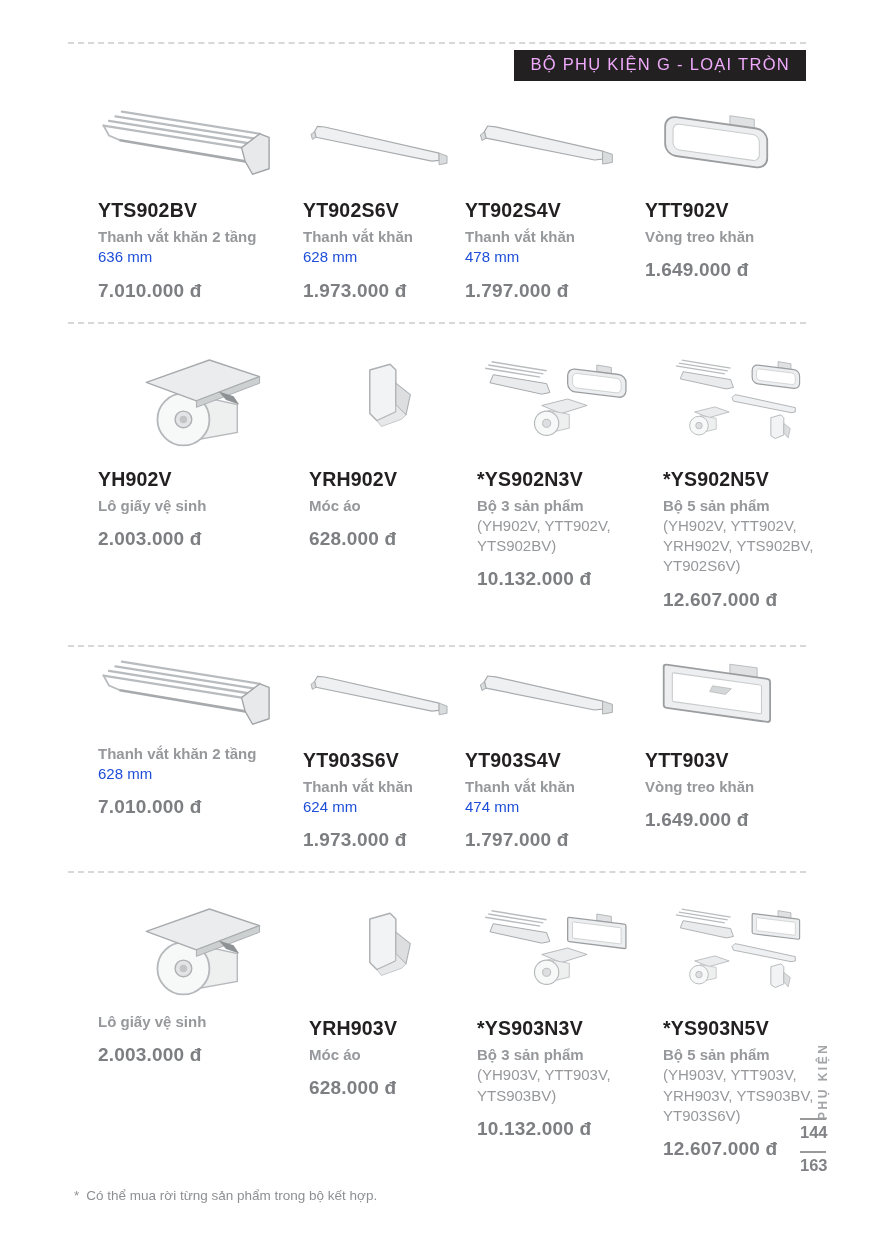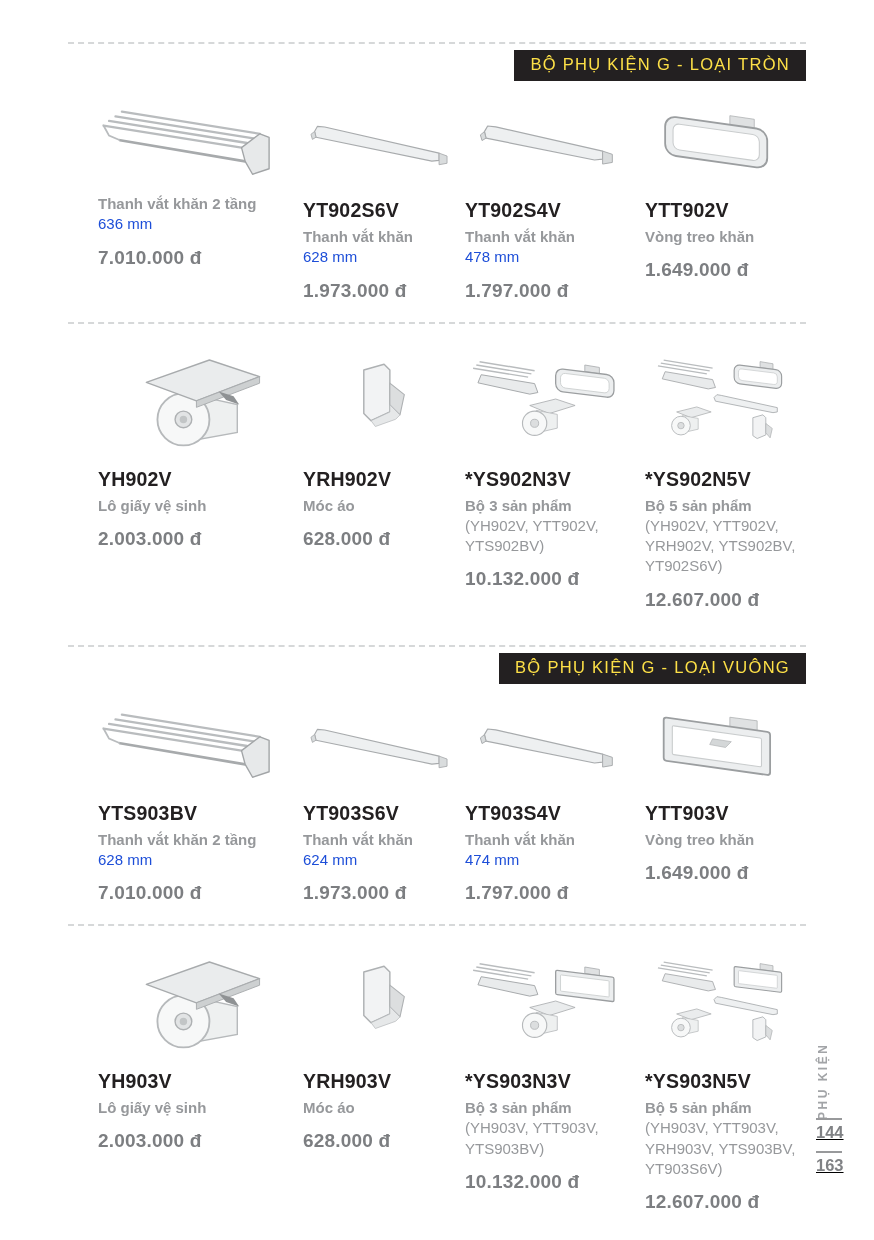--- a/index.html
+++ b/index.html
@@ -4,48 +4,48 @@
 <style>
   html,body { margin:0; padding:0; }
   body {
     width:874px; height:1240px; background:#ffffff; position:relative; overflow:hidden;
     font-family:"Liberation Sans", sans-serif; -webkit-font-smoothing:antialiased;
   }
   .content { padding:42px 68px 0 68px; }
   .sep { border-top:2px dashed #d6d8d9; height:0; }
   .badge-row { display:flex; justify-content:flex-end; margin:6px 0 16px 0; }
   .badge {
-    background:#232021; color:#fde047; font-size:16.5px; letter-spacing:1.3px;
+    background:#232021; color:#f0abfc; font-size:16.5px; letter-spacing:1.3px;
     padding:5px 16px 7px 16px; font-weight:400;
   }
   .grid {
     display:grid; grid-template-columns:205px 162px 180px 161px;
     padding-left:30px; align-items:start;
   }
   .grid.r1 { margin-bottom:20px; }
-  .grid.tall { margin-top:16px; }
+  .grid.tall { margin-top:16px;gap:6px; }
   .card { padding-right:10px; }
   .imgbox { height:92px; display:flex; align-items:center; }
   .grid.tall .imgbox { height:118px; }
   .imgbox svg { height:100%; max-width:100%; }
   .code { font-size:19.5px; font-weight:800; color:#232021; margin-top:10px; letter-spacing:.2px; }
   .name { font-size:15px; color:#96989b; line-height:1.35; margin-top:5px;font-weight:bold; }
   .size { font-size:15px; color:#1d4ed8; line-height:1.35; }
   .setc { font-size:15px; color:#96989b; line-height:1.35; white-space:pre-line; }
   .price { font-size:19px; font-weight:700; color:#7c7e81; margin-top:12px; letter-spacing:.2px; }
   .sec2-sep { margin-top:34px; }
   .fnotes { margin-top:26px; padding-left:6px; }
   .fnote { display:flex; gap:7px; font-size:13.5px; color:#8d8f92; line-height:1.5; max-width:706px; }
   .fnote .marker { flex:0 0 auto; }
   .side-label {
     position:absolute; right:44px; top:1040px; height:80px;
     writing-mode:vertical-rl; transform:rotate(180deg);
     font-size:12px; letter-spacing:2.5px; color:#a2a4a7; font-weight:600;
   }
-  .pagenums { position:absolute; right:24px; top:1118px; width:34px;text-decoration:underline; }
+  .pagenums { position:absolute; right:40px; top:1118px; width:34px; }
   .pagenum { border-top:2px solid #98999b; width:26px; padding-top:3px; margin-bottom:9px;
     font-size:16.5px; font-weight:700; color:#808285; }
 </style>
 </head>
 <body>
 
 <div class="content">
 
   <div class="sep"></div>
   <div class="badge-row">
@@ -60,20 +60,21 @@
   <line x1="26" y1="16" x2="176" y2="40"></line>
               <line x1="19" y1="21" x2="169" y2="45"></line>
   <line x1="12" y1="26" x2="162" y2="50"></line>
               <line x1="6" y1="31" x2="156" y2="55"></line>
             </g>
  <line x1="24" y1="47" x2="160" y2="70" stroke="#a7aaac" stroke-width="3" stroke-linecap="round"></line>
  <path d="M156 55 L176 40 L186 44 L186 78 L168 84 L160 70 Z" fill="#e7e9ea" stroke="#a2a5a7" stroke-width="1.5" stroke-linejoin="round"></path>
  <path d="M6 31 L12 42 L24 47" fill="none" stroke="#b9bcbe" stroke-width="2"></path>
           </svg>
         </div>
+      <div class="code">YTS902BV</div>
       <div class="name">Thanh vắt khăn 2 tầng</div>
       <div class="size">636 mm</div>
       <div class="price">7.010.000 đ</div>
     </div>
     <div class="card">
       <div class="imgbox">
           <svg viewBox="0 0 210 100" preserveAspectRatio="xMinYMid meet">
  <path d="M16 34 L20 27 L30 28 L188 64 L188 74 L178 75 L18 42 Z" fill="#eef0f1" stroke="#a8abad" stroke-width="1.5" stroke-linejoin="round"></path>
  <path d="M188 64 L199 68 L199 78 L188 80 Z" fill="#d9dcdd" stroke="#a8abad" stroke-width="1.2"></path>
  <path d="M16 34 L11 38 L13 45 L18 42 Z" fill="#d9dcdd" stroke="#a8abad" stroke-width="1.2"></path>
@@ -202,40 +203,36 @@
       <div class="code">*YS902N5V</div>
       <div class="name">Bộ 5 sản phẩm</div>
       <div class="setc">(YH902V, YTT902V,
 YRH902V, YTS902BV,
 YT902S6V)</div>
       <div class="price">12.607.000 đ</div>
     </div>
   </div>
 
   <div class="sep sec2-sep"></div>
-  <div class="badge-row">
-    <div class="badge">BỘ PHỤ KIỆN G - LOẠI VUÔNG</div>
-  </div>
 
   <div class="grid r1">
     <div class="card">
       <div class="imgbox">
           <svg viewBox="0 0 210 100" preserveAspectRatio="xMinYMid meet">
  <g fill="none" stroke="#b9bcbe" stroke-width="2.5" stroke-linecap="round">
   <line x1="26" y1="16" x2="176" y2="40"></line>
               <line x1="19" y1="21" x2="169" y2="45"></line>
   <line x1="12" y1="26" x2="162" y2="50"></line>
               <line x1="6" y1="31" x2="156" y2="55"></line>
             </g>
  <line x1="24" y1="47" x2="160" y2="70" stroke="#a7aaac" stroke-width="3" stroke-linecap="round"></line>
  <path d="M156 55 L176 40 L186 44 L186 78 L168 84 L160 70 Z" fill="#e7e9ea" stroke="#a2a5a7" stroke-width="1.5" stroke-linejoin="round"></path>
  <path d="M6 31 L12 42 L24 47" fill="none" stroke="#b9bcbe" stroke-width="2"></path>
           </svg>
         </div>
-      <div class="code">YTS903BV</div>
       <div class="name">Thanh vắt khăn 2 tầng</div>
       <div class="size">628 mm</div>
       <div class="price">7.010.000 đ</div>
     </div>
     <div class="card">
       <div class="imgbox">
           <svg viewBox="0 0 210 100" preserveAspectRatio="xMinYMid meet">
  <path d="M16 34 L20 27 L30 28 L188 64 L188 74 L178 75 L18 42 Z" fill="#eef0f1" stroke="#a8abad" stroke-width="1.5" stroke-linejoin="round"></path>
  <path d="M188 64 L199 68 L199 78 L188 80 Z" fill="#d9dcdd" stroke="#a8abad" stroke-width="1.2"></path>
  <path d="M16 34 L11 38 L13 45 L18 42 Z" fill="#d9dcdd" stroke="#a8abad" stroke-width="1.2"></path>
@@ -284,21 +281,20 @@
           <svg viewBox="0 0 210 120" preserveAspectRatio="xMinYMid meet">
  <path d="M95 54 L150 66 L150 96 L95 106 Z" fill="#eef0f0" stroke="#b6b9bb" stroke-width="1.5"></path>
  <circle cx="92" cy="82" r="28" fill="#f7f8f8" stroke="#b6b9bb" stroke-width="2"></circle>
  <circle cx="92" cy="82" r="9" fill="#e2e4e5" stroke="#aeb1b3" stroke-width="1.5"></circle>
  <circle cx="92" cy="82" r="4" fill="#c2c5c6"></circle>
  <path d="M52 42 L120 18 L174 36 L106 62 Z" fill="#eaeced" stroke="#a8abad" stroke-width="1.5" stroke-linejoin="round"></path>
  <path d="M106 62 L174 36 L174 43 L106 69 Z" fill="#cdd0d1" stroke="#a8abad" stroke-width="1"></path>
  <path d="M130 52 L146 57 L152 66 L138 61 Z" fill="#8f9294"></path>
           </svg>
         </div>
-      <div class="code">YH903V</div>
       <div class="name">Lô giấy vệ sinh</div>
       <div class="price">2.003.000 đ</div>
     </div>
     <div class="card">
       <div class="imgbox">
           <svg viewBox="0 0 210 120" preserveAspectRatio="xMidYMid meet">
  <path d="M84 20 L112 12 L120 20 L120 78 L94 90 L84 80 Z" fill="#f2f3f4" stroke="#aeb1b3" stroke-width="2" stroke-linejoin="round"></path>
  <path d="M120 38 L140 54 L134 82 L120 68 Z" fill="#dcdedf" stroke="#aeb1b3" stroke-width="1.5" stroke-linejoin="round"></path>
  <path d="M94 90 L120 78 L120 68 L134 82 L128 88 L100 98 Z" fill="#e6e8e9" stroke="#b6b9bb" stroke-width="1"></path>
           </svg>

